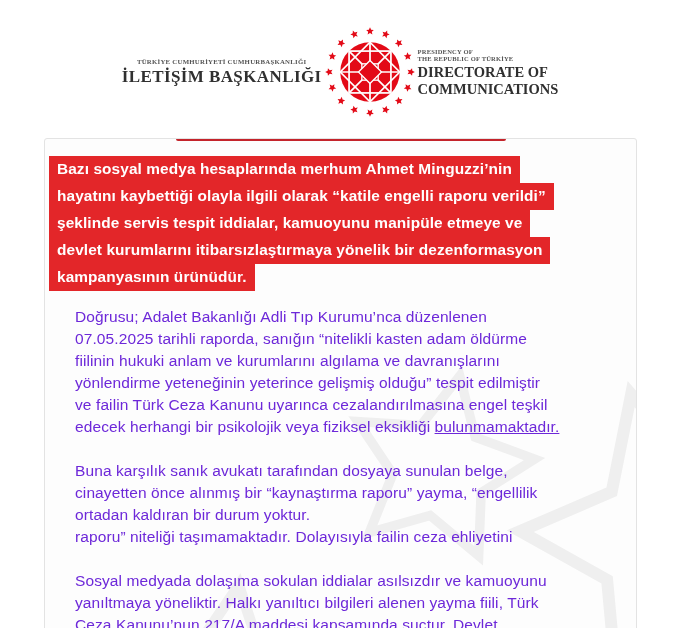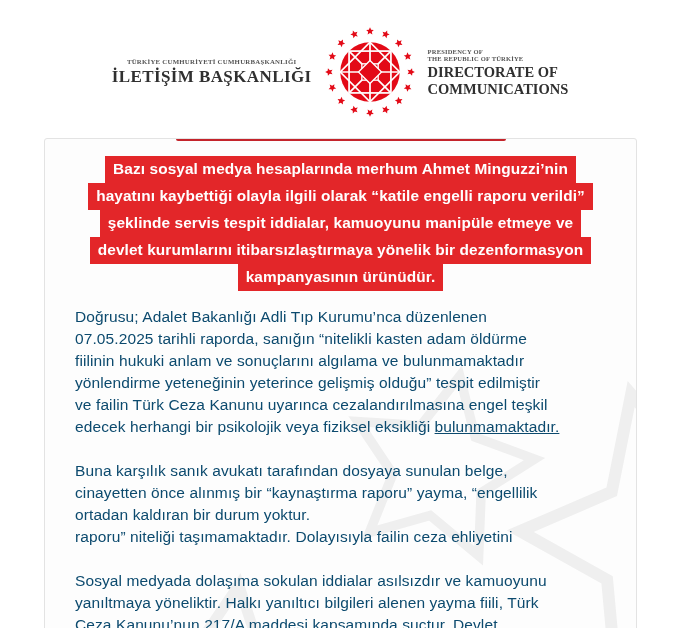--- a/index.html
+++ b/index.html
@@ -3,21 +3,21 @@
 <meta charset="utf-8">
 <style>
   html,body{margin:0;padding:0;background:#ffffff;}
   .page{
     position:relative;width:680px;height:628px;overflow:hidden;background:#ffffff;
     font-family:"Liberation Sans","DejaVu Sans",sans-serif;
   }
   
   .header{
     position:absolute;top:0;left:0;width:100%;height:132px;
-    display:flex;justify-content:center;align-items:center;gap:10px;
+    display:flex;justify-content:center;align-items:center;gap:0;
     padding-top:12px;box-sizing:border-box;
   }
   .logo-left{text-align:center;color:#3c3c3c;}
   .logo-left .small{
     font-family:"Liberation Serif","DejaVu Serif",serif;
     font-size:6.8px;font-weight:bold;letter-spacing:.25px;color:#555;white-space:nowrap;
   }
   .logo-left .title{
     font-family:"Liberation Serif","DejaVu Serif",serif;
     font-size:17px;font-weight:bold;letter-spacing:.4px;color:#303030;margin-top:2px;white-space:nowrap;
@@ -39,29 +39,29 @@
     background:#fdfdfd;border:1px solid #e3e3e3;border-radius:3px;
     overflow:hidden;
   }
   .card-topline{
     position:absolute;top:-2px;left:50%;transform:translateX(-50%);
     width:330px;height:4px;background:#c4242b;border-radius:2px;z-index:2;
   }
   .watermark{position:absolute;top:0;left:0;z-index:0;}
   .content{position:relative;z-index:1;}
   
-  .headline{margin:17px 4px 15px;text-align:center;}
+  .headline{margin:17px 4px 15px;text-align:left;}
   .hl-row{line-height:23px;}
   .hl{
     display:inline-block;background:#e32629;color:#ffffff;
     font-weight:bold;font-size:15.4px;letter-spacing:.1px;
     padding:1px 8px 3px;white-space:nowrap;
   }
   
-  .para{margin:0 30px 22px;color:#0c4a6e;}
+  .para{margin:0 30px 22px;color:#6d28d9;}
   .para .line{font-size:15.5px;line-height:22px;white-space:nowrap;letter-spacing:.1px;}
   .em-underline{font-weight:normal;text-decoration:underline;}
 </style>
 </head>
 <body>
 
 <div class="page">
 
   <header class="header">
     <div class="logo-left">
@@ -141,21 +141,21 @@
         <div class="hl-row"><span class="hl">Bazı sosyal medya hesaplarında merhum Ahmet Minguzzi’nin</span></div>
         <div class="hl-row"><span class="hl">hayatını kaybettiği olayla ilgili olarak “katile engelli raporu verildi”</span></div>
         <div class="hl-row"><span class="hl">şeklinde servis tespit iddialar, kamuoyunu manipüle etmeye ve</span></div>
         <div class="hl-row"><span class="hl">devlet kurumlarını itibarsızlaştırmaya yönelik bir dezenformasyon</span></div>
         <div class="hl-row"><span class="hl">kampanyasının ürünüdür.</span></div>
       </div>
 
       <div class="para">
         <div class="line">Doğrusu; Adalet Bakanlığı Adli Tıp Kurumu’nca düzenlenen</div>
         <div class="line">07.05.2025 tarihli raporda, sanığın “nitelikli kasten adam öldürme</div>
-        <div class="line">fiilinin hukuki anlam ve sonuçlarını algılama ve bulunmamaktadır</div>
+        <div class="line">fiilinin hukuki anlam ve kurumlarını algılama ve davranışlarını</div>
         <div class="line">yönlendirme yeteneğinin yeterince gelişmiş olduğu” tespit edilmiştir</div>
         <div class="line">ve failin Türk Ceza Kanunu uyarınca cezalandırılmasına engel teşkil</div>
         <div class="line"><span>edecek herhangi bir psikolojik veya fiziksel eksikliği </span><span class="em-underline">bulunmamaktadır.</span></div>
       </div>
 
       <div class="para">
         <div class="line">Buna karşılık sanık avukatı tarafından dosyaya sunulan belge,</div>
         <div class="line">cinayetten önce alınmış bir “kaynaştırma raporu” yayma, “engellilik</div>
         <div class="line">ortadan kaldıran bir durum yoktur.</div>
         <div class="line">raporu” niteliği taşımamaktadır. Dolayısıyla failin ceza ehliyetini</div>

